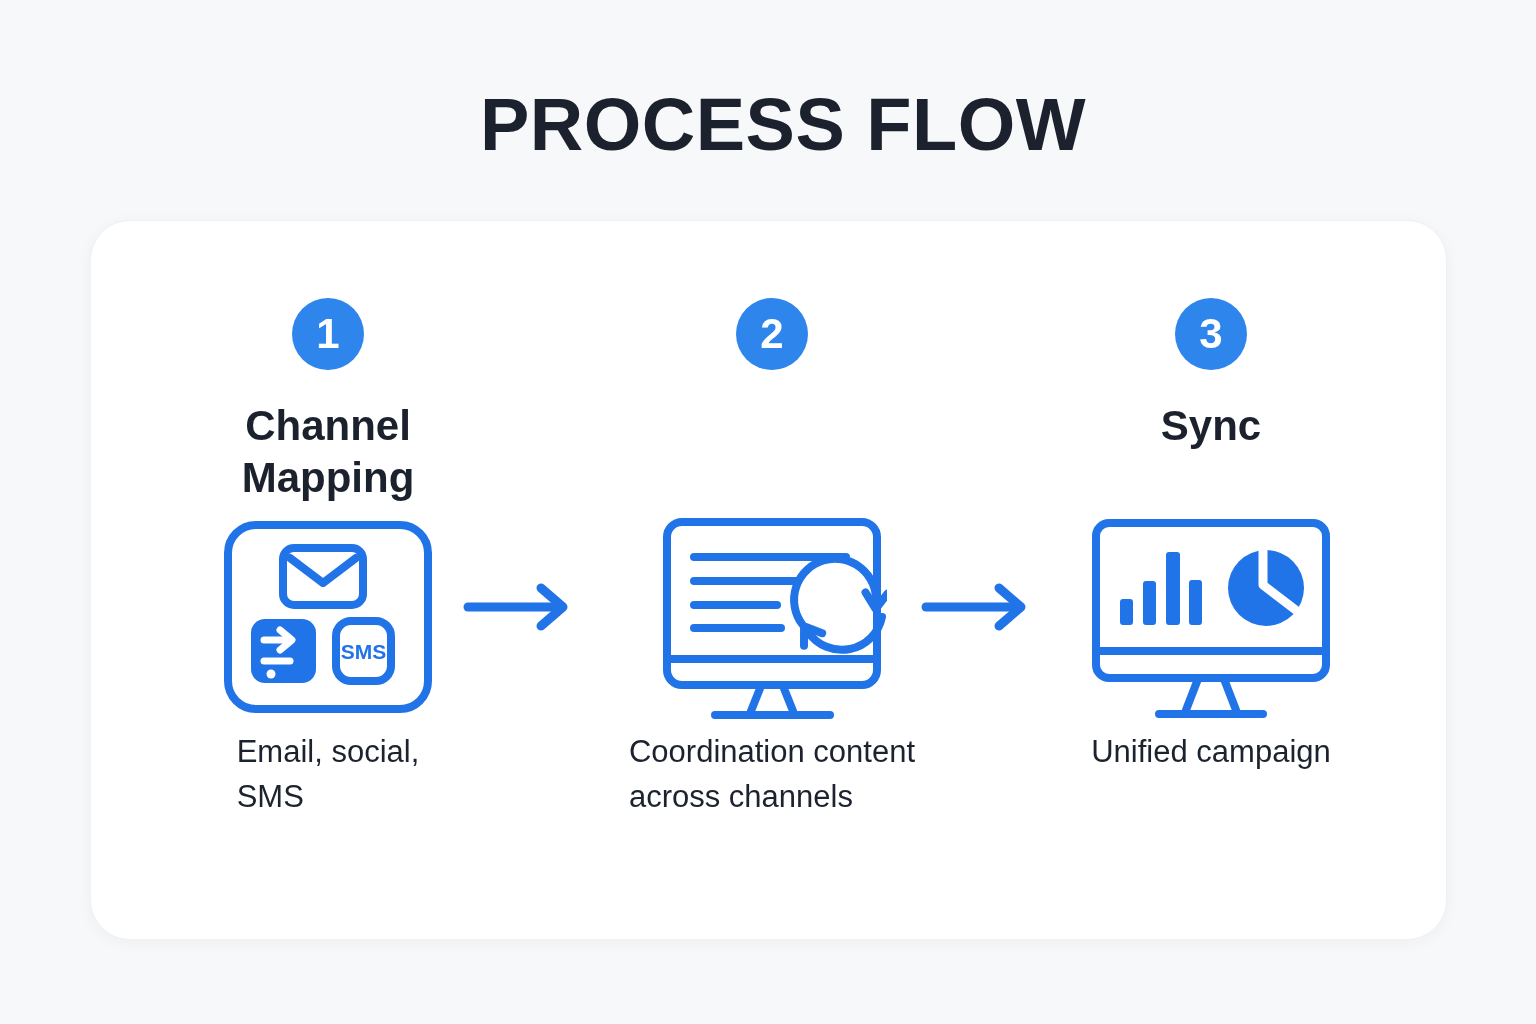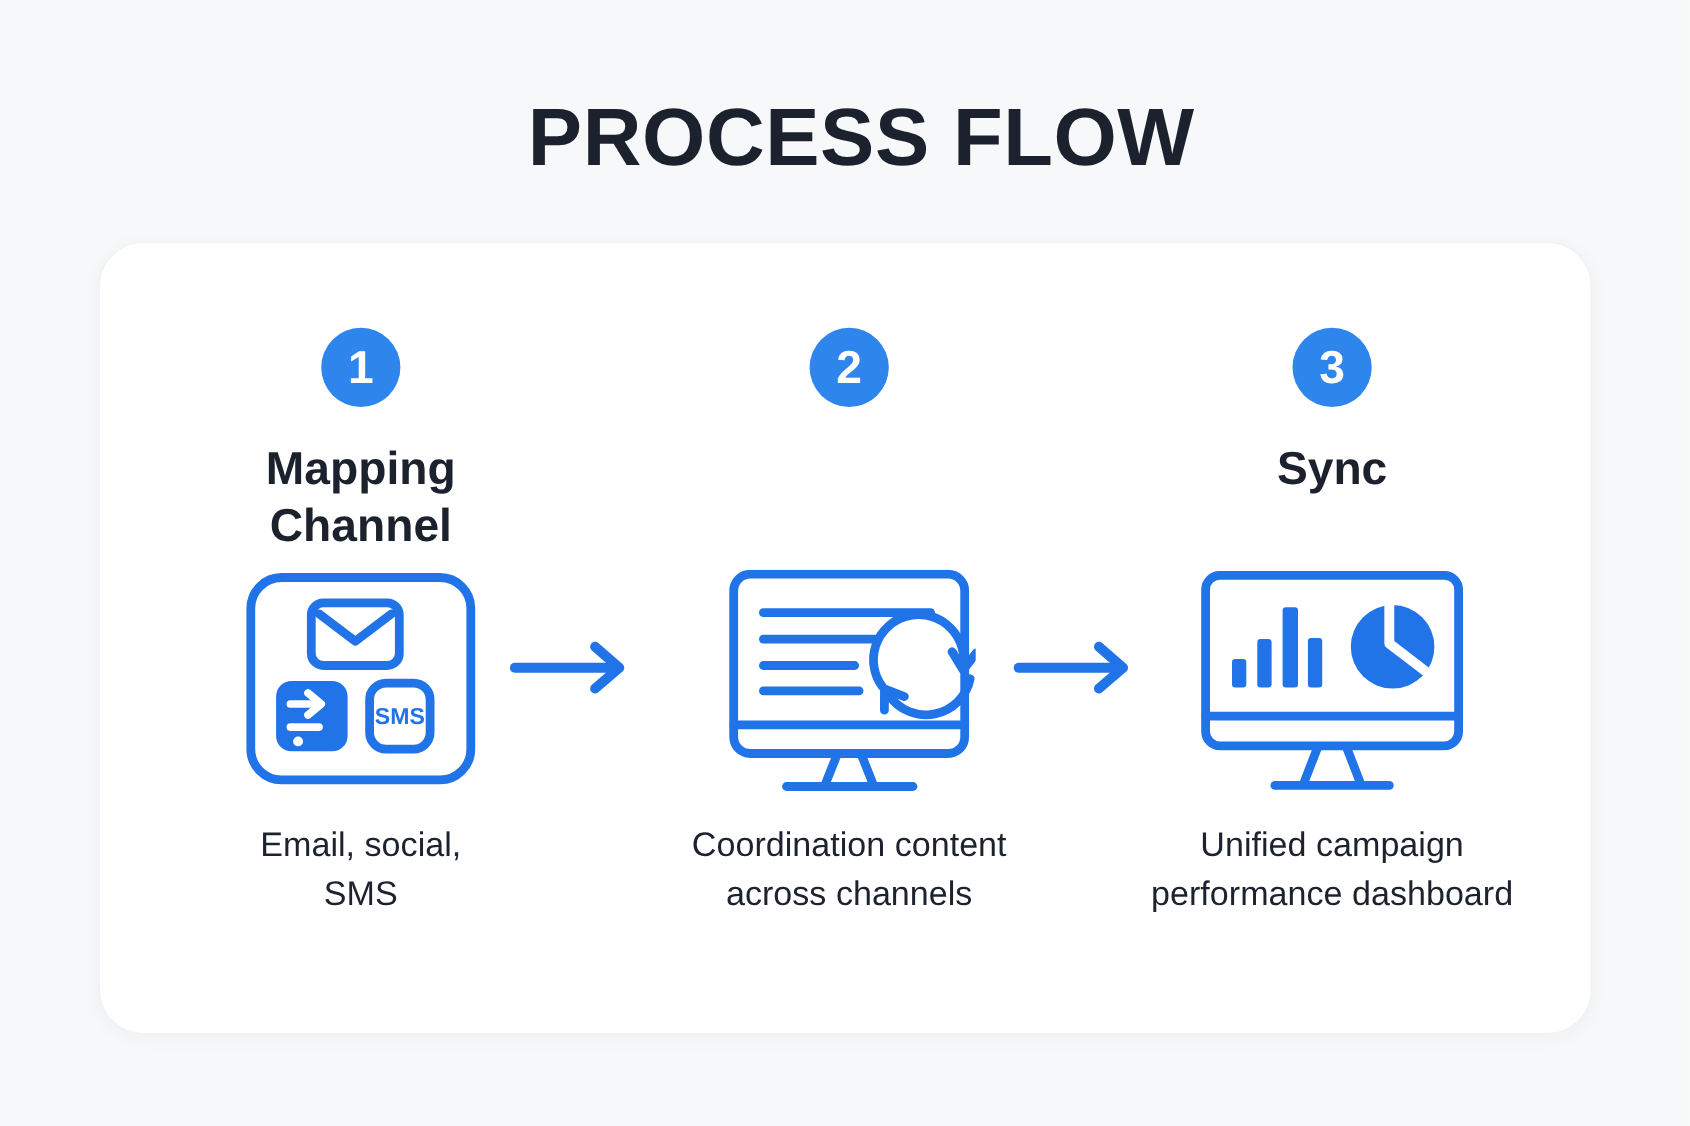--- a/index.html
+++ b/index.html
@@ -67,25 +67,23 @@
     text-align:center;
   }
   .icon-slot{
     height:212px;
     margin-top:6px;
     display:flex;
     align-items:flex-start;
     justify-content:center;
   }
   .step-desc{
-    margin-top:16px;
     font-size:31px;
     line-height:1.45;
     color:var(--desc);
-    text-align:center;
   }
   .arrow{position:absolute;top:361px;width:112px;height:50px}
   .arrow-1{left:372px}
   .arrow-2{left:830px}
   .stroke{stroke:var(--accent);fill:none;stroke-linecap:round;stroke-linejoin:round}
   .fill{fill:var(--accent)}
   .white-stroke{stroke:#ffffff;fill:none;stroke-linecap:round;stroke-linejoin:round}
   .white-fill{fill:#ffffff}
   .sms-text{fill:var(--accent);font-family:"Liberation Sans",sans-serif;font-weight:700;font-size:21px}
 </style>
@@ -94,22 +92,22 @@
 
 <div class="page-title">PROCESS FLOW</div>
 
 <div class="card">
 
   <div class="step step-1">
     <div class="badge">
       <span>1</span>
     </div>
     <div class="step-title">
+      <div>Channel</div>
       <div>Mapping</div>
-      <div>Channel</div>
     </div>
     <div class="icon-slot">
       <svg width="210" height="196" viewBox="0 0 210 196">
         <rect x="5" y="7" width="200" height="184" rx="28" class="stroke" stroke-width="8"></rect>
         <g>
           <rect x="60" y="30" width="80" height="57" rx="11" class="stroke" stroke-width="8"></rect>
           <path d="M67 40 L100 65 L133 40" class="stroke" stroke-width="8"></path>
         </g>
         <g>
           <rect x="28" y="101" width="65" height="64" rx="14" class="fill"></rect>
@@ -201,17 +199,16 @@
           <rect x="98" y="62" width="13" height="45" rx="3" class="fill"></rect>
         </g>
         <g>
           <circle cx="175" cy="70" r="38" class="fill"></circle>
           <path d="M172 26 L172 67 L206 93" class="white-stroke" stroke-width="9" stroke-linecap="butt" stroke-linejoin="miter"></path>
         </g>
       </svg>
     </div>
     <div class="step-desc">
       <div>Unified campaign</div>
-      <div>performance dashboard</div>
     </div>
   </div>
 
 </div>
 
 </body></html>

